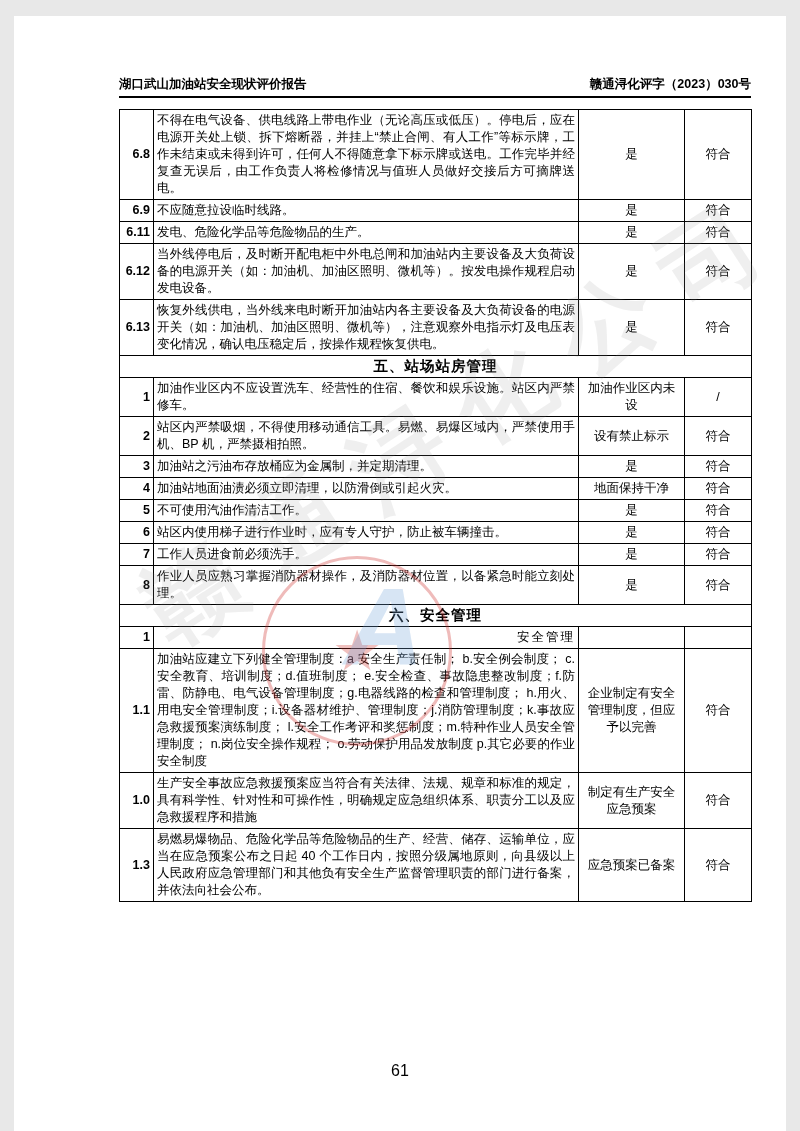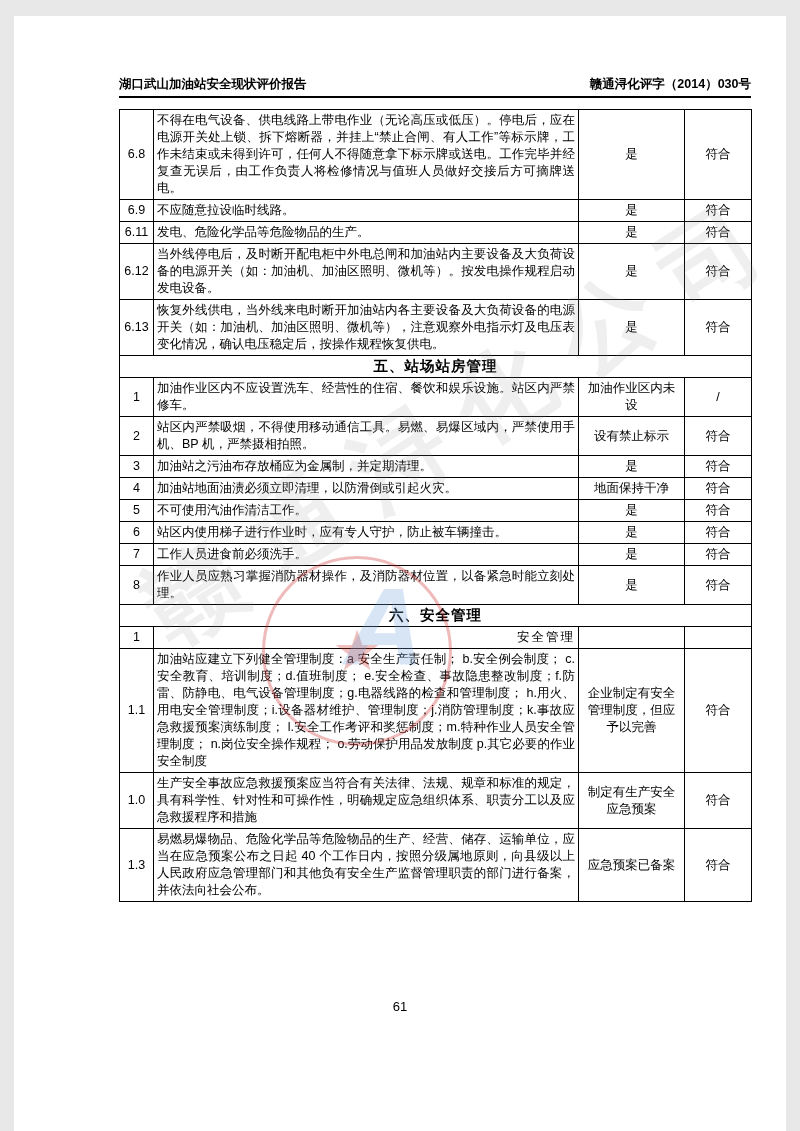--- a/index.html
+++ b/index.html
@@ -39,37 +39,37 @@
     font-size: 12.5px;
     line-height: 17px;
     border: 1.5px solid #000;
   }
   table.eval td {
     border: 1px solid #000;
     padding: 2px 3px;
     vertical-align: middle;
     word-break: break-all;
   }
-  td.c-num    { width: 34px;  text-align: center; font-weight: 400; }
+  td.c-num    { width: 34px;  text-align: right; font-weight: 700; }
   td.c-text   { width: 425px; text-align: justify; }
   td.c-status { width: 106px; text-align: center; }
   td.c-result { width: 67px;  text-align: center; }
   td.section-cell {
     text-align: center;
     font-weight: 700;
     font-size: 14.5px;
     padding: 3px;
     letter-spacing: 1px;
   }
   td.sub-title { text-align: right; letter-spacing: 2px; }
   .footer {
     position: absolute;
-    top: 983px; left: 0; width: 100%;
+    top: 1046px; left: 0; width: 100%;
     text-align: center;
-    font-size: 13px;
+    font-size: 16px;
   }
   
   .wm { position: absolute; pointer-events: none; z-index: 5; }
   .wm-text {
     left: 140px; top: 540px;
     font-size: 95px;
     letter-spacing: 28px;
     white-space: nowrap;
     color: rgba(140,140,140,0.14);
     transform: rotate(-33deg);
@@ -97,21 +97,21 @@
     line-height: 1;
   }
 </style>
 </head>
 <body>
 
 <div class="page">
 
   <div class="header">
     <span>湖口武山加油站安全现状评价报告</span>
-    <span>赣通浔化评字（2014）030号</span>
+    <span>赣通浔化评字（2023）030号</span>
   </div>
   <div class="header-rule"></div>
 
   <table class="eval">
     <tbody>
         <tr>
           <td class="c-num">6.8</td>
           <td class="c-text">不得在电气设备、供电线路上带电作业（无论高压或低压）。停电后，应在电源开关处上锁、拆下熔断器，并挂上“禁止合闸、有人工作”等标示牌，工作未结束或未得到许可，任何人不得随意拿下标示牌或送电。工作完毕并经复查无误后，由工作负责人将检修情况与值班人员做好交接后方可摘牌送电。</td>
           <td class="c-status">是</td>
           <td class="c-result">符合</td>

